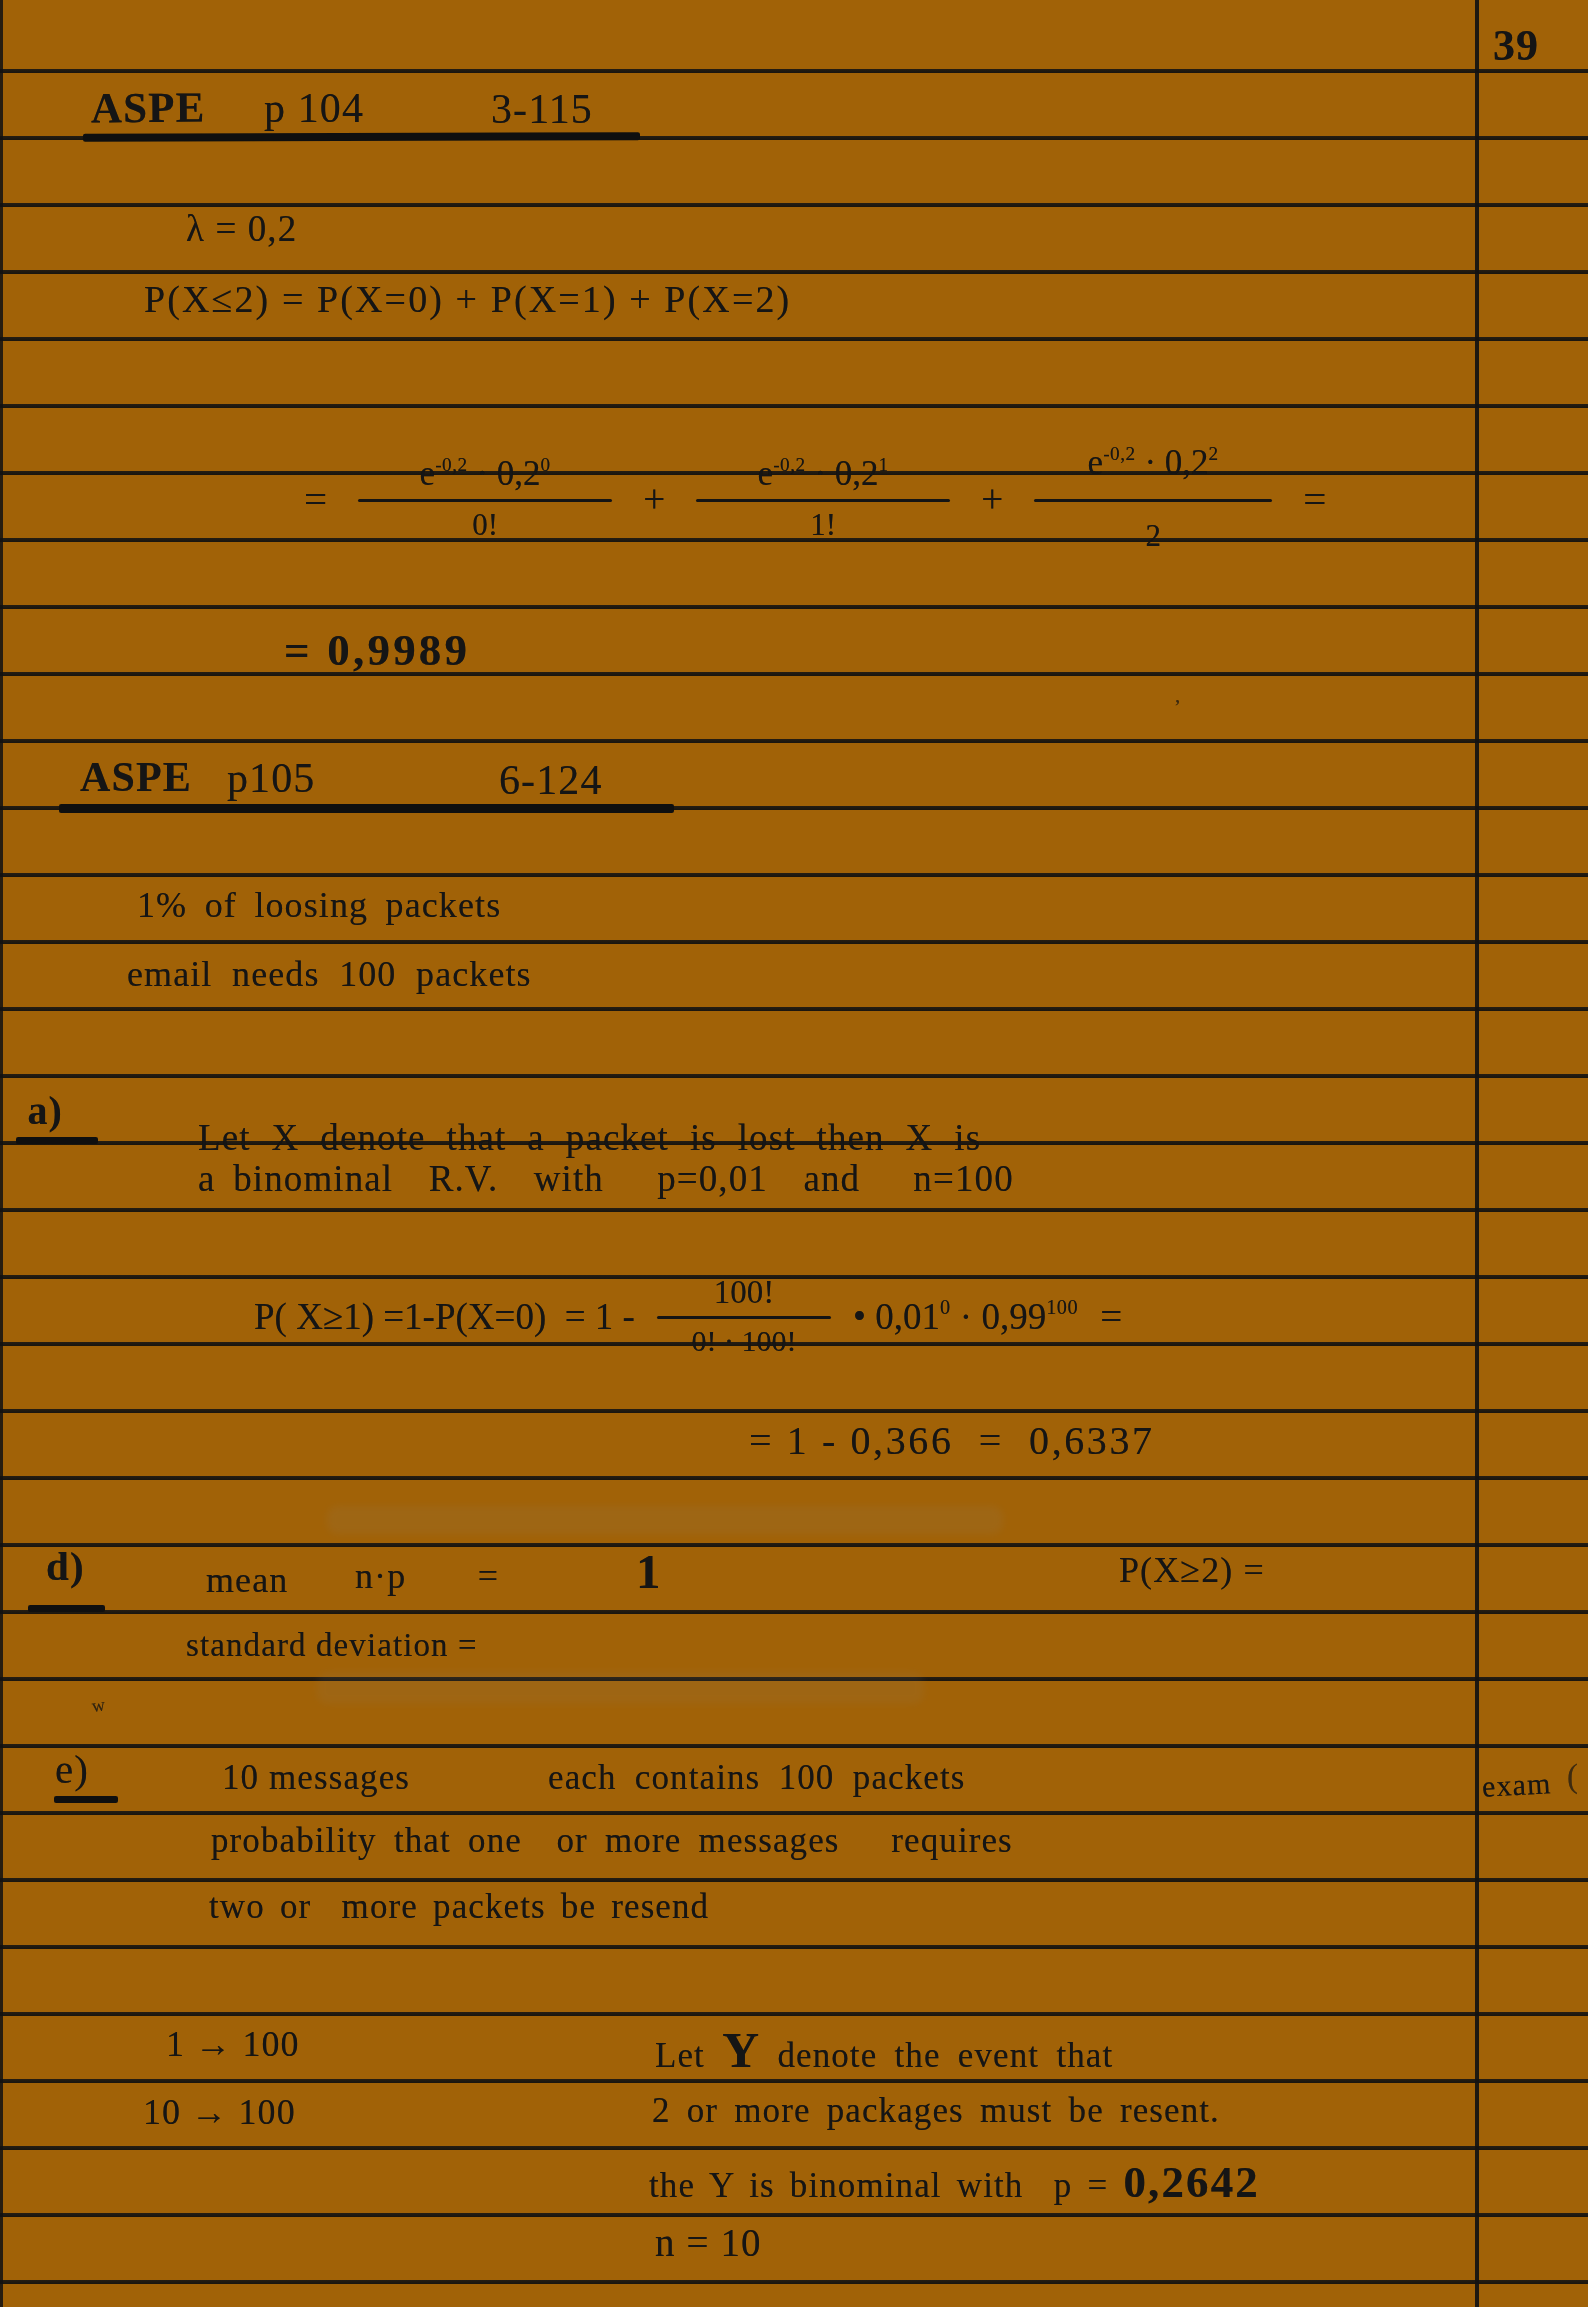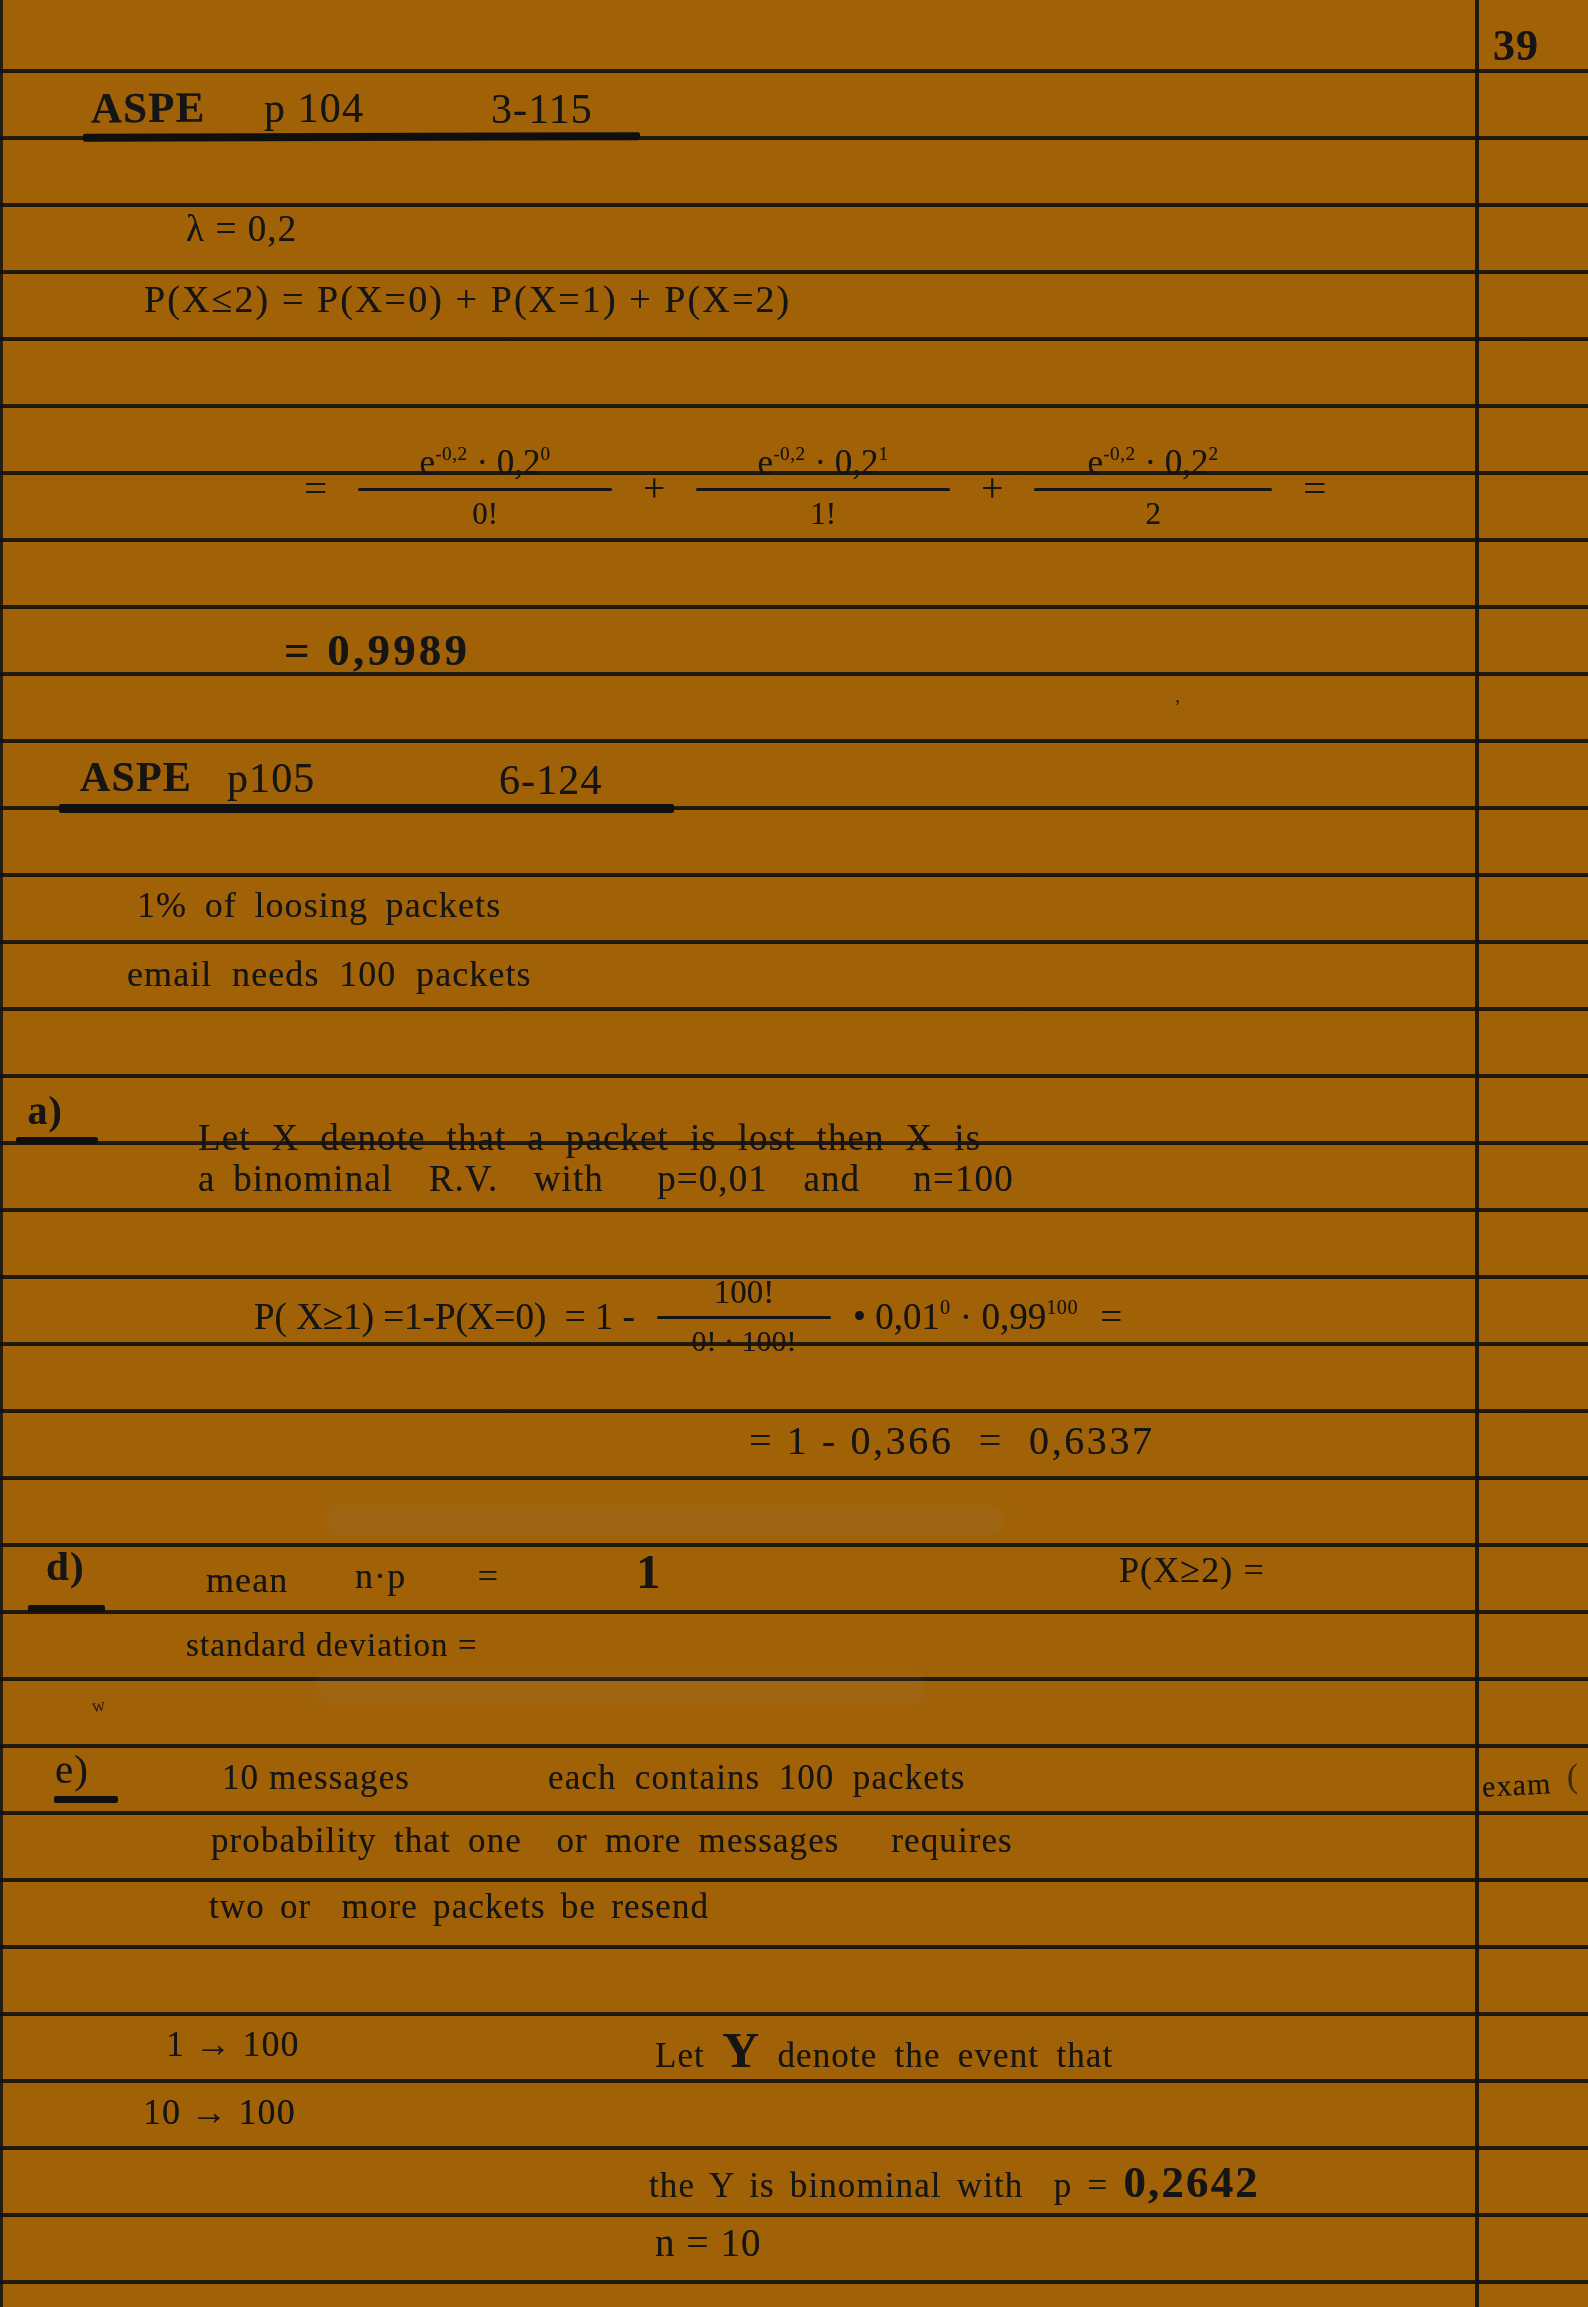--- a/index.html
+++ b/index.html
@@ -56,21 +56,21 @@
       <span class="bar"></span>
       <span style="font-size:31px;">0!</span>
     </span>
     <span style="font-size:39px;">+</span>
     <span class="frac" style="min-width:254px;">
       <span style="font-size:35px;"><span>e</span><span class="sup">-0,2</span><span> · 0,2</span><span class="sup">1</span></span>
       <span class="bar"></span>
       <span style="font-size:31px;">1!</span>
     </span>
     <span style="font-size:39px;">+</span>
-    <span class="frac" style="min-width:238px;">
+    <span class="frac" style="min-width:238px;gap:11px;">
       <span style="font-size:35px;"><span>e</span><span class="sup">-0,2</span><span> · 0,2</span><span class="sup">2</span></span>
       <span class="bar"></span>
       <span style="font-size:31px;">2</span>
     </span>
     <span style="font-size:41px;">=</span>
   </div>
 
   <div class="hw b" style="left:284px;top:627px;font-size:45px;letter-spacing:3.2px;">= 0,9989</div>
 
   <div class="hw b" style="left:80px;top:755px;font-size:42px;">ASPE</div>
@@ -117,20 +117,21 @@
 
   <div class="hw" style="left:222px;top:1760px;font-size:35px;">10 messages</div>
   <div class="hw" style="left:548px;top:1760px;font-size:35px;word-spacing:8.5px;">each contains 100 packets</div>
   <div class="hw" style="left:211px;top:1823px;font-size:35px;word-spacing:7.4px;">probability that one  or more messages   requires</div>
   <div class="hw" style="left:209px;top:1889px;font-size:35px;word-spacing:5.3px;">two or  more packets be resend</div>
 
   <div class="hw" style="left:166px;top:2026px;font-size:36px;">1 → 100</div>
   <div class="hw" style="left:655px;top:2024px;font-size:35px;word-spacing:7.4px;"><span>Let </span><span class="b" style="font-size:51px;">Y</span><span> denote the event that</span></div>
 
   <div class="hw" style="left:143px;top:2094px;font-size:36px;">10 → 100</div>
+  <div class="hw" style="left:652px;top:2093px;font-size:35px;word-spacing:6.3px;">2 or more packages must be resent.</div>
 
   <div class="hw" style="left:649px;top:2159px;font-size:35px;word-spacing:5.3px;"><span>the Y is binominal with  p = </span><span class="b" style="font-size:45px;letter-spacing:2.1px;">0,2642</span></div>
 
   <div class="hw" style="left:655px;top:2223px;font-size:39px;">n = 10</div>
 
   <div class="smudge" style="left:327px;top:1506px;width:676px;height:27.5px;opacity:.10;"></div>
   <div class="smudge" style="left:317px;top:1672px;width:607px;height:32px;opacity:.09;"></div>
   <div class="smudge" style="left:449px;top:2356px;width:0px;height:0px;opacity:0;"></div>
 
 </div>

